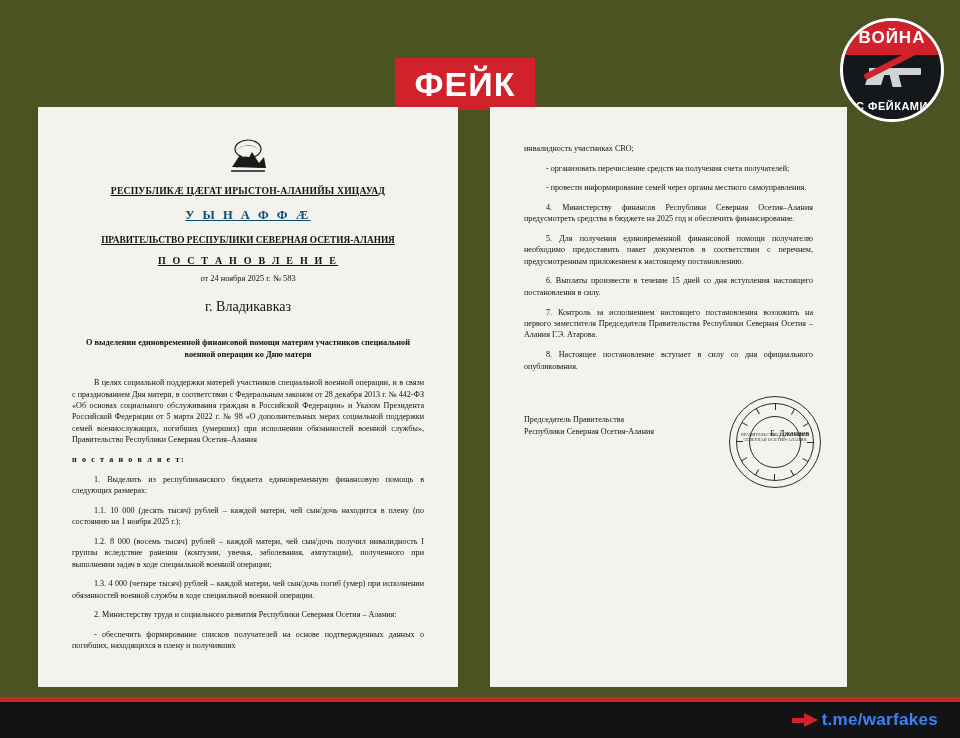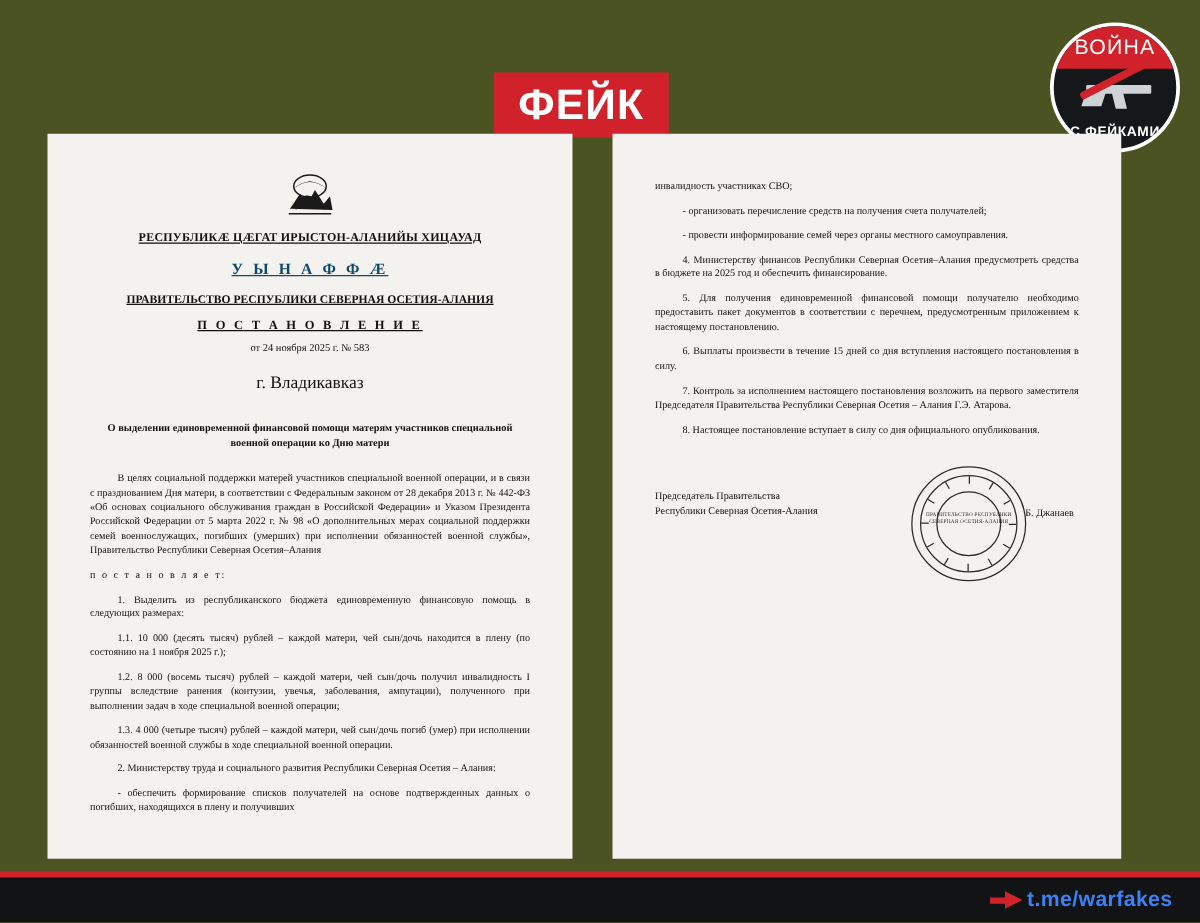--- a/index.html
+++ b/index.html
@@ -58,21 +58,21 @@
     position: absolute;
     top: 0; left: 0; right: 0;
     height: 34px;
     background: #d1222b;
     display: flex;
     align-items: center;
     justify-content: center;
   }
   .logo-badge .logo-top span {
     font-family: "Liberation Sans", sans-serif;
-    font-weight: normal;
+    font-weight: bold;
     font-size: 17px;
     color: #ffffff;
     letter-spacing: 1px;
   }
   .logo-badge .logo-bottom {
     position: absolute;
     bottom: 5px; left: 0; right: 0;
     text-align: center;
   }
   .logo-badge .logo-bottom span {
@@ -132,21 +132,21 @@
   .page.left {
     left: 38px;
     top: 107px;
     width: 420px;
     height: 580px;
     padding: 26px 34px 0 34px;
   }
   .page.right {
     left: 490px;
     top: 107px;
-    width: 407px;
+    width: 357px;
     height: 580px;
     padding: 28px 34px 0 34px;
   }
 
   .doc-text {
     color: #111111;
     font-size: 8.1px;
     line-height: 1.42;
     text-align: justify;
   }
@@ -214,20 +214,21 @@
   }
   .para {
     text-indent: 22px;
     margin-bottom: 1px;
   }
   .para.no-indent { text-indent: 0; }
   .decl {
     letter-spacing: 1.6px;
     text-indent: 0;
     margin-bottom: 6px;
+    font-weight: bold;
   }
 
   
   .sig-block {
     margin-top: 42px;
     position: relative;
     font-size: 8.1px;
     color: #111;
     line-height: 1.45;
   }

